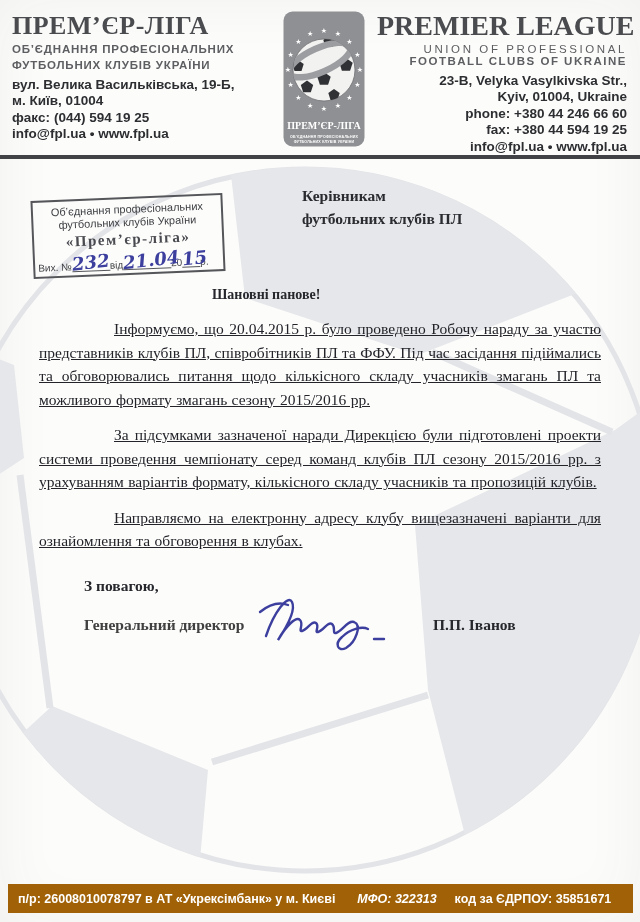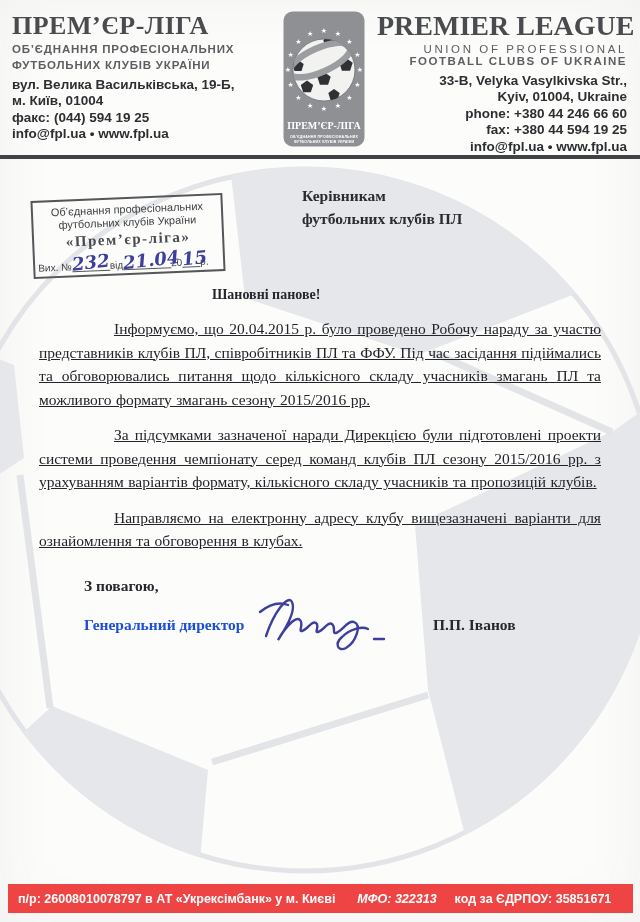--- a/index.html
+++ b/index.html
@@ -56,27 +56,27 @@
 
   
   #recipient{left:302px;top:184px;font-family:"Liberation Serif", serif;font-weight:700;
     font-size:15.5px;line-height:23px;color:#2a2b30;}
   #salutation{left:212px;top:276px;font-family:"Liberation Serif", serif;font-weight:700;
     font-size:14px;color:#26272c;margin-top:11px;}
   #body-text{left:27px;top:305px;width:586px;font-family:"Liberation Serif", serif;
     font-size:15.5px;line-height:23.5px;color:#23242a;text-align:justify;word-spacing:.5px;}
   #body-text p{margin:12px;text-indent:75px;text-decoration:underline;}
   #closing{left:84px;top:577px;font-family:"Liberation Serif", serif;font-weight:700;font-size:15.5px;color:#26272c;}
-  #signer-title{left:84px;top:616px;font-family:"Liberation Serif", serif;font-weight:700;font-size:15.5px;color:#1d4ed8;text-align:right;}
+  #signer-title{left:84px;top:616px;font-family:"Liberation Serif", serif;font-weight:700;font-size:15.5px;color:#404040;text-align:right;}
   #signer-name{left:433px;top:616px;font-family:"Liberation Serif", serif;font-weight:700;font-size:15.5px;color:#26272c;}
   #signature{left:256px;top:582px;}
 
   
   #footer{
-    left:8px;right:7px;top:884px;height:29px;background:#ef4444;color:#fff;
+    left:8px;right:7px;top:884px;height:29px;background:#a16207;color:#fff;
     display:flex;align-items:center;padding-left:10px;box-sizing:border-box;
     font-weight:700;font-size:12.5px;white-space:nowrap;
   }
   #footer .acct{margin-right:22px;}
   #footer .mfo{margin-right:18px;font-style:italic;}
 </style>
 </head>
 <body>
 
 <svg id="watermark" width="640" height="762" viewBox="0 0 640 762">
@@ -153,21 +153,21 @@
   <text class="logo-title" x="41" y="118">ПРЕМ’ЄР-ЛІГА</text>
   <text class="logo-tiny" x="41" y="126.5">ОБ’ЄДНАННЯ ПРОФЕСІОНАЛЬНИХ</text>
   <text class="logo-tiny" x="41" y="131.5">ФУТБОЛЬНИХ КЛУБІВ УКРАЇНИ</text>
 </svg>
 
 <div id="header-right" class="layer">
   <div class="brand-title-en">PREMIER LEAGUE</div>
   <div class="sub-en1">UNION OF PROFESSIONAL</div>
   <div class="sub-en2">FOOTBALL CLUBS OF UKRAINE</div>
   <div class="addr">
-    <div>33-B, Velyka Vasylkivska Str.,</div>
+    <div>23-B, Velyka Vasylkivska Str.,</div>
     <div>Kyiv, 01004, Ukraine</div>
     <div>phone: +380 44 246 66 60</div>
     <div>fax: +380 44 594 19 25</div>
     <div>info@fpl.ua • www.fpl.ua</div>
   </div>
 </div>
 
 <div id="divider" class="layer"></div>
 
 <div id="stamp" class="layer">

